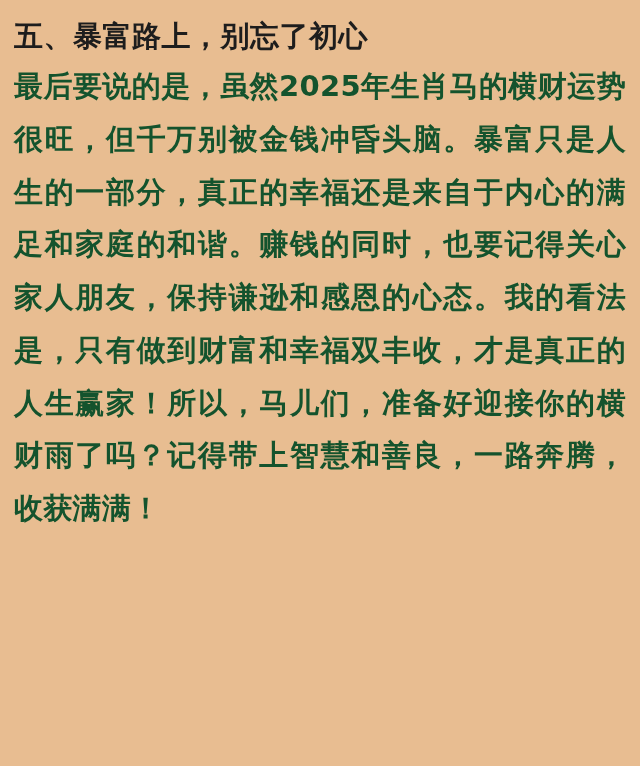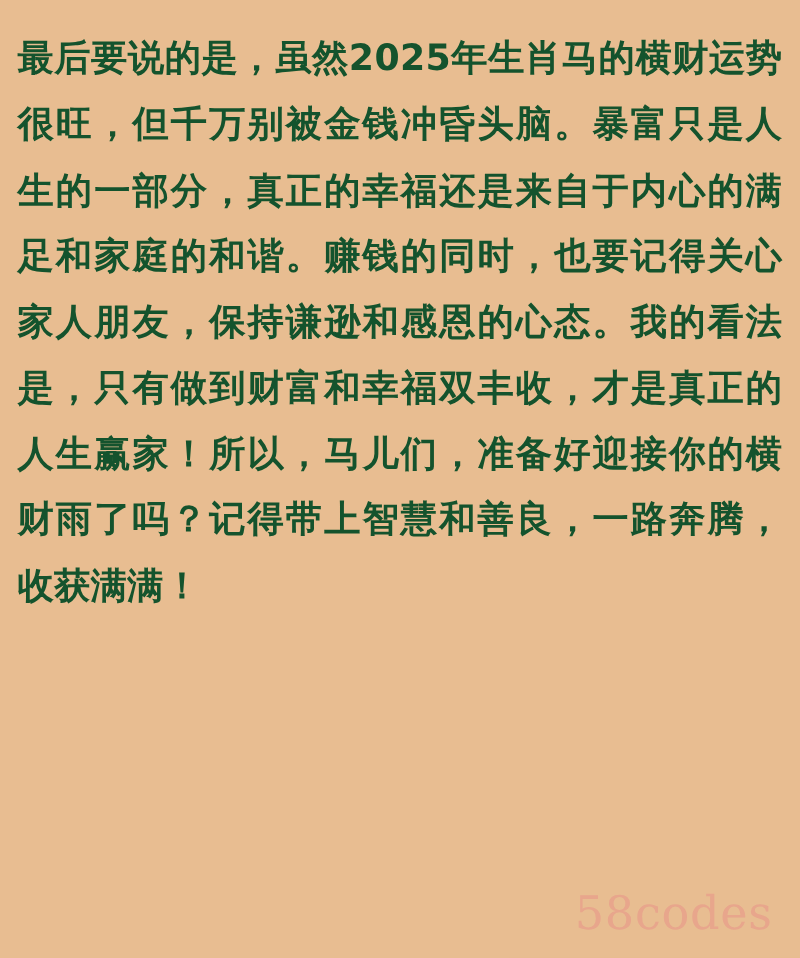--- a/index.html
+++ b/index.html
@@ -48,15 +48,15 @@
     font-family: "DejaVu Serif", "Liberation Serif", serif;
     letter-spacing: 0.5px;
     opacity: 0.95;
     pointer-events: none;
   }
 </style>
 </head>
 <body>
 
 <div class="page">
+  <div class="heading">五、暴富路上，别忘了初心</div>
   <div class="body-text">最后要说的是，虽然2025年生肖马的横财运势很旺，但千万别被金钱冲昏头脑。暴富只是人生的一部分，真正的幸福还是来自于内心的满足和家庭的和谐。赚钱的同时，也要记得关心家人朋友，保持谦逊和感恩的心态。我的看法是，只有做到财富和幸福双丰收，才是真正的人生赢家！所以，马儿们，准备好迎接你的横财雨了吗？记得带上智慧和善良，一路奔腾，收获满满！</div>
-  <div class="watermark">58codes</div>
 </div>
 
 </body></html>

